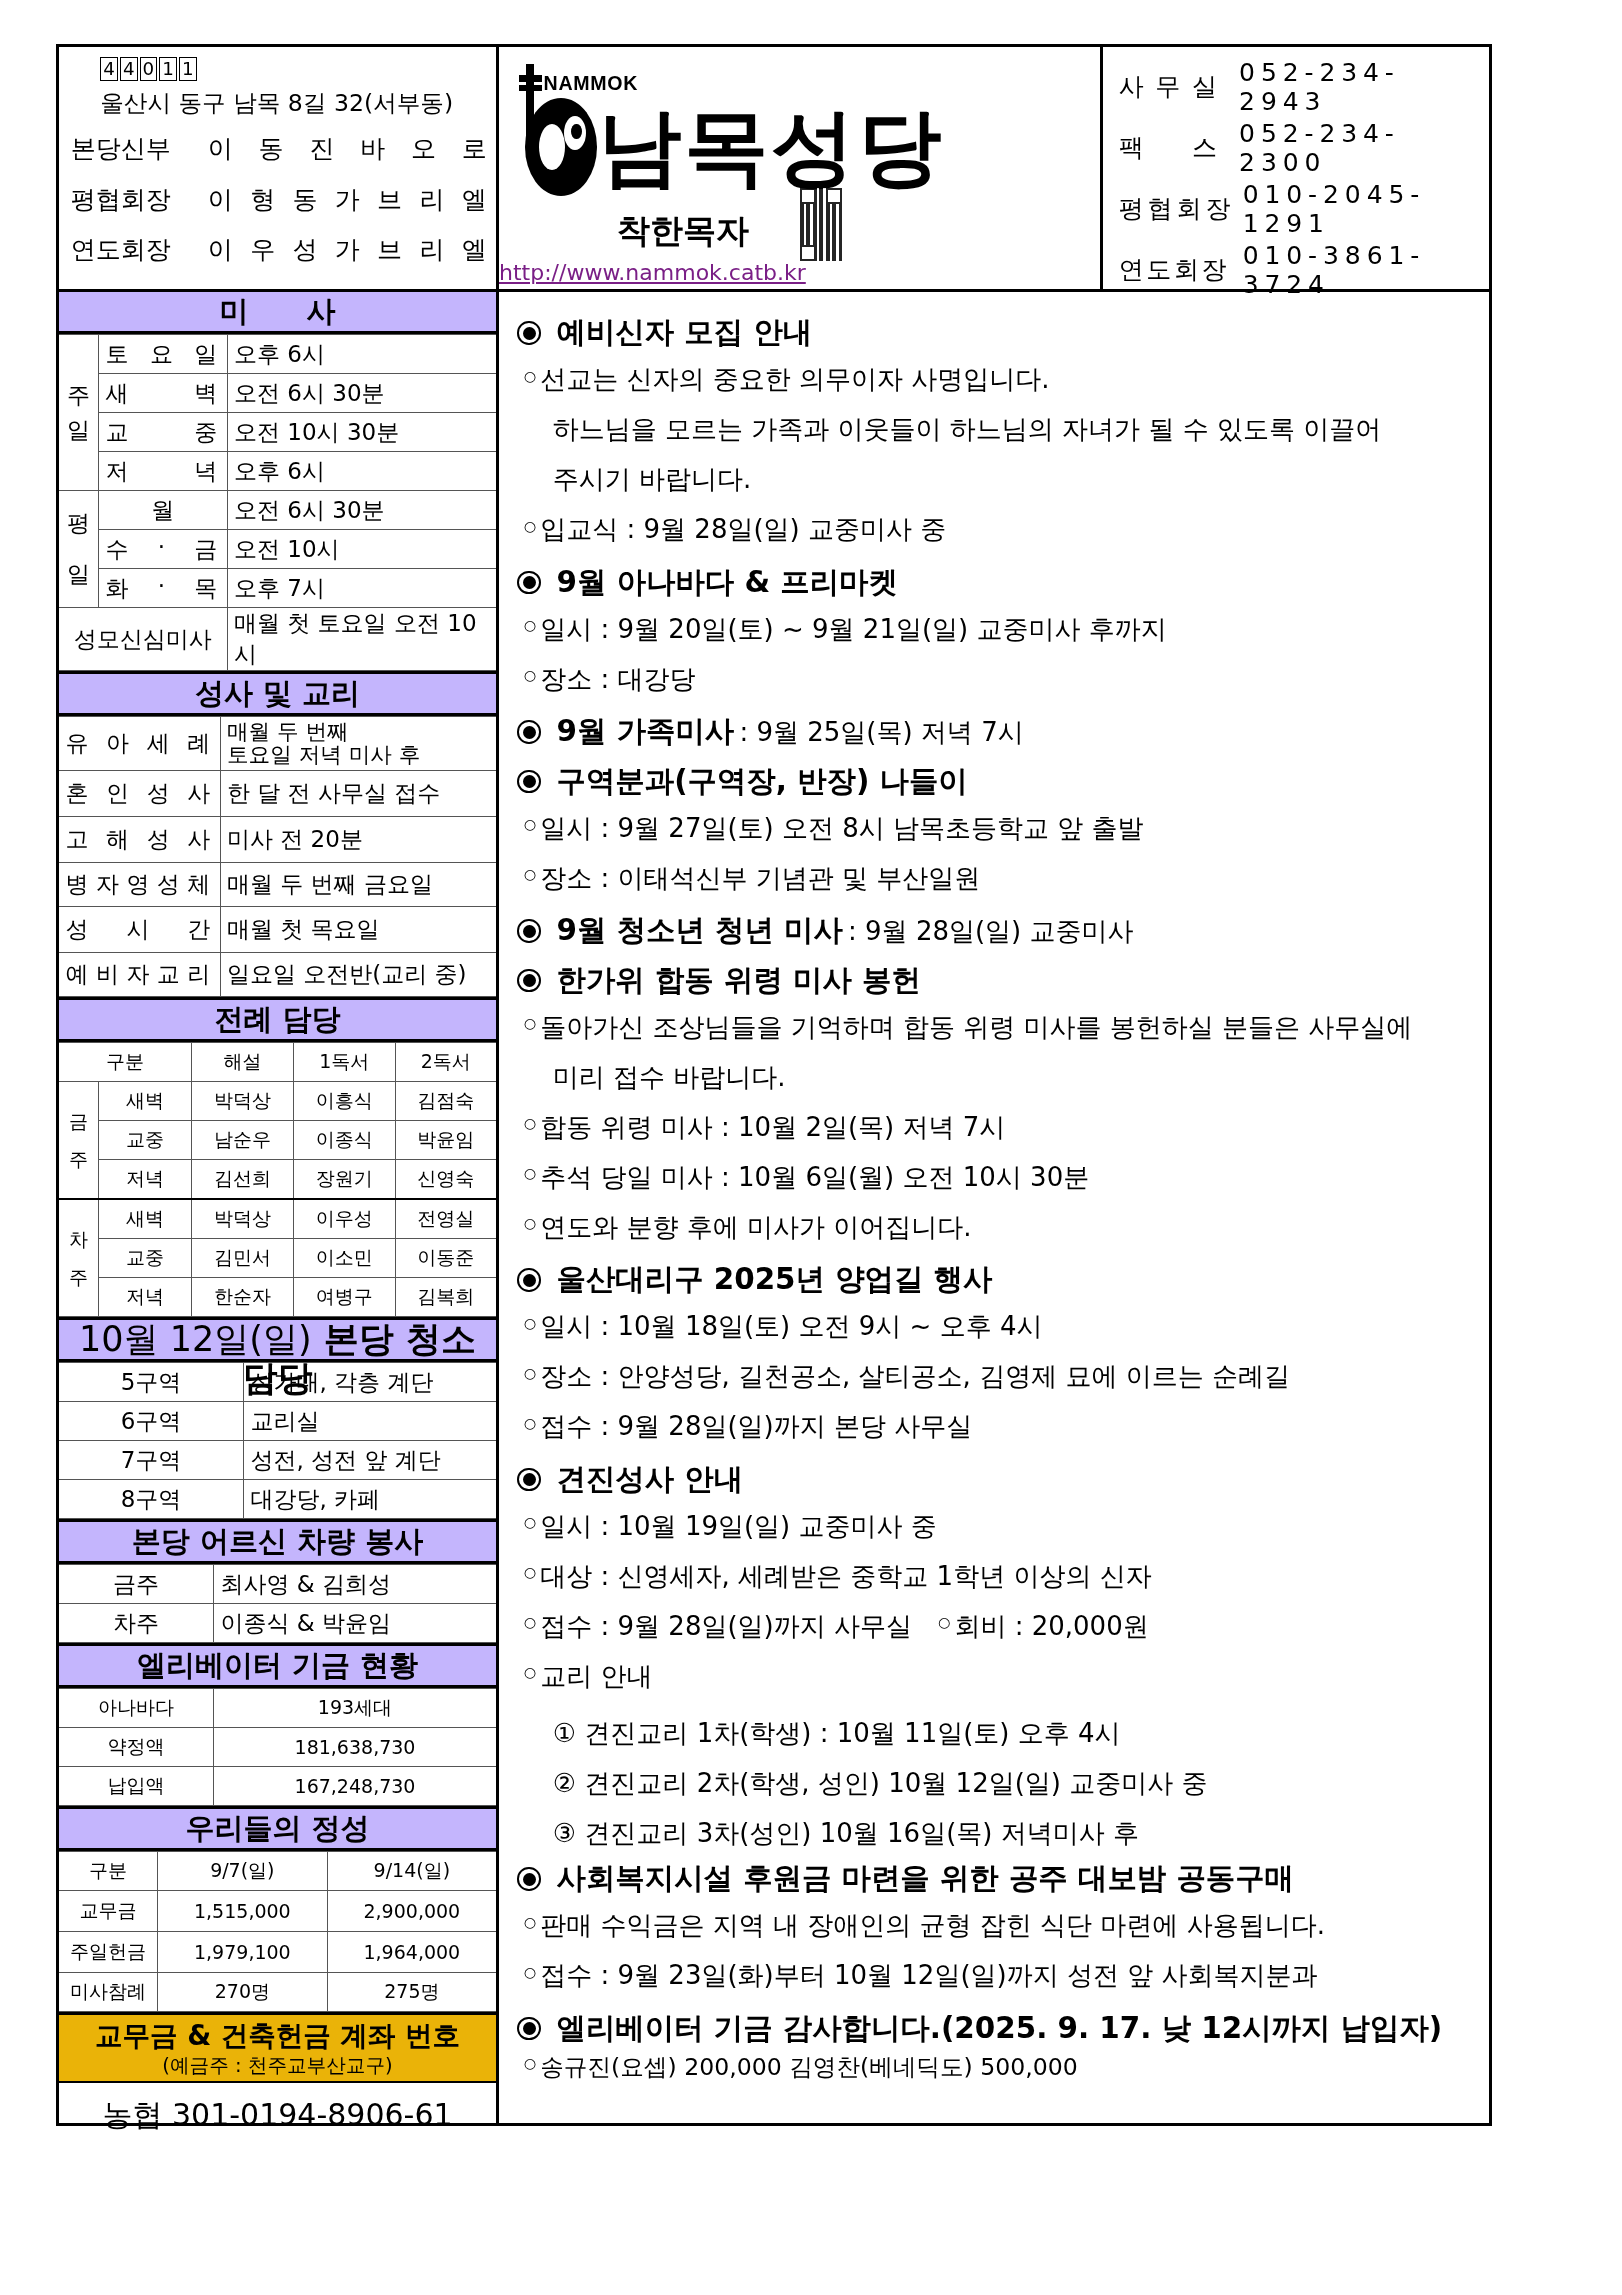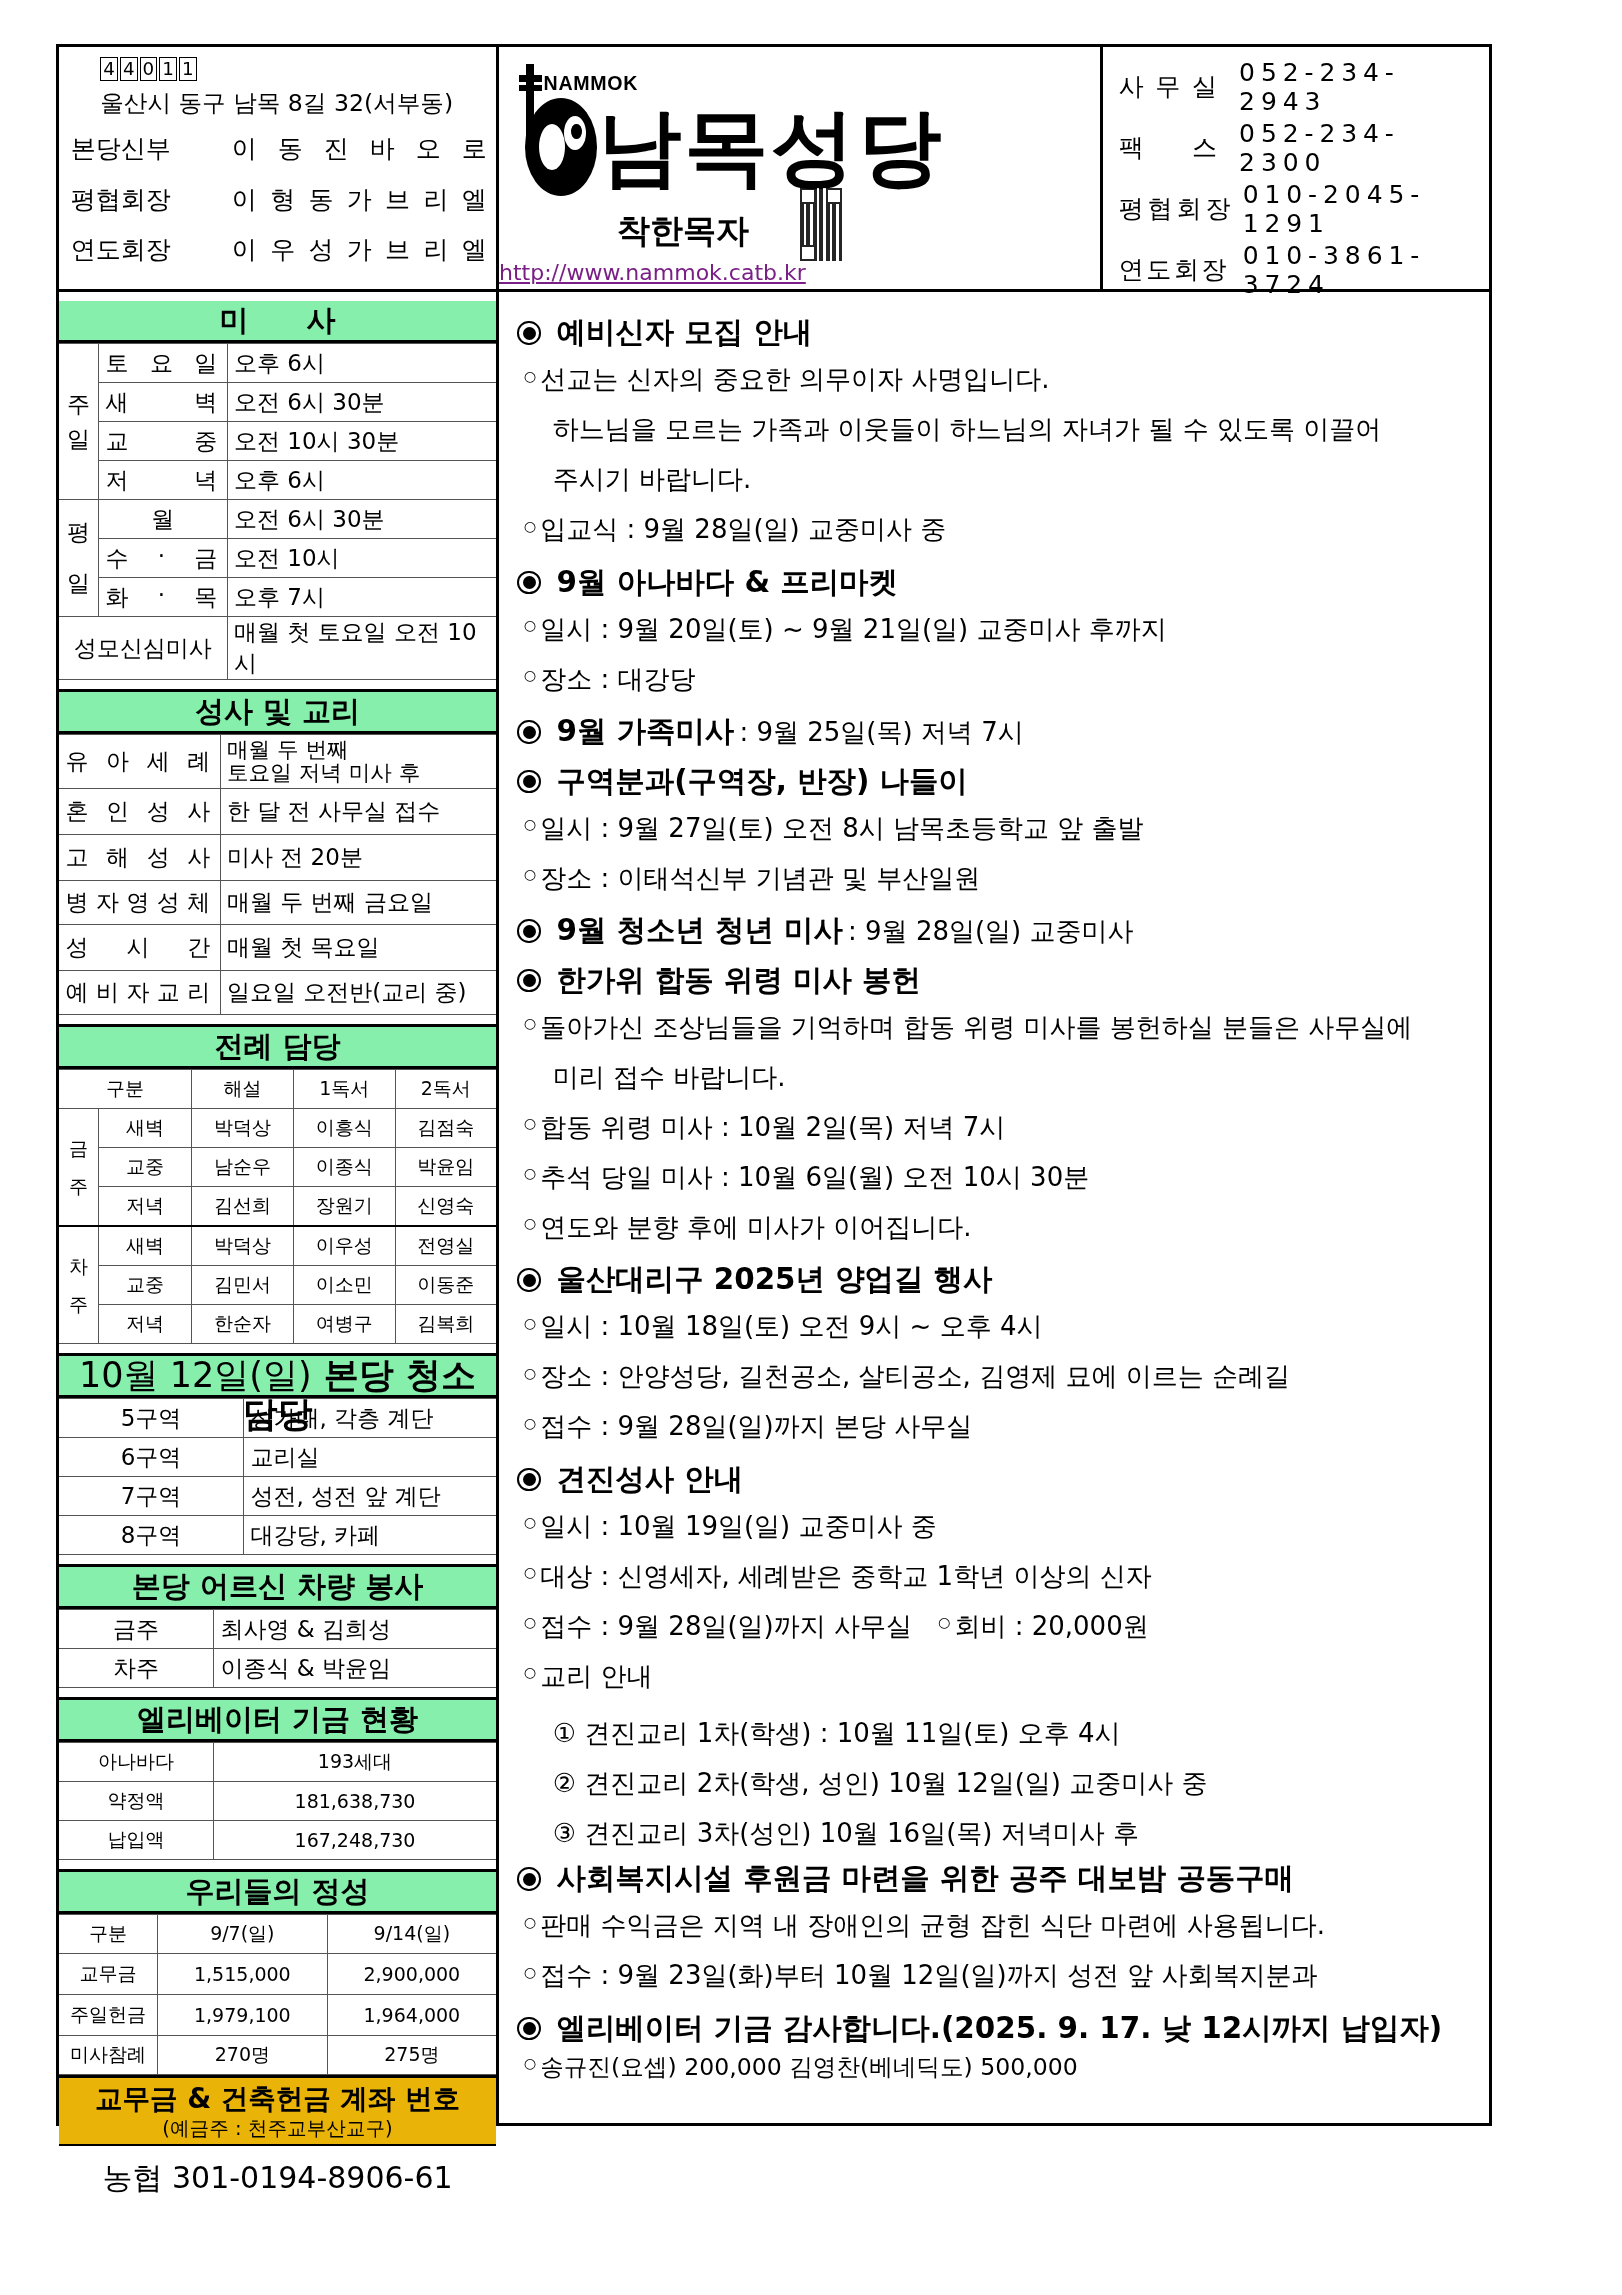--- a/index.html
+++ b/index.html
@@ -4,21 +4,21 @@
 <style>
   html, body { margin:0; padding:0; background:#ffffff; }
   body { width:1622px; height:2295px; position:relative; font-family:"DejaVu Sans", sans-serif; color:#000; }
   .frame { position:absolute; left:56px; top:44px; width:1436px; height:2082px; border:3.9px solid #000; box-sizing:border-box; }
   
   .hdr { position:absolute; left:0; top:0; width:100%; height:245px; border-bottom:3.3px solid #000; box-sizing:border-box; }
   .hdr-left { position:absolute; left:0; top:0; width:440px; height:100%; border-right:3.3px solid #000; box-sizing:border-box; padding:6.5px 9.2px 0 11.8px; }
   .zip { display:flex; gap:2px; margin-left:29.4px; margin-top:3.9px; }
   .zip span { display:inline-block; width:15.7px; height:22px; border:1.3px solid #000; font-size:18.3px; line-height:22px; text-align:center; }
   .addr { font-size:23.6px; margin-left:29.4px; margin-top:5.2px; letter-spacing:0px; }
-  .hl-row { display:flex; font-size:25px; margin-top:19.6px; height:31px; align-items:center;gap:24px; }
+  .hl-row { display:flex; font-size:25px; margin-top:19.6px; height:31px; align-items:center; }
   .hl-row .k { width:124px; }
   .hl-row .v { flex:1; display:flex; justify-content:space-between; padding-left:13px; }
   .hdr-mid { position:absolute; left:440px; top:0; width:604px; height:100%; border-right:3.3px solid #000; box-sizing:border-box; }
   .logo { position:absolute; left:19.6px; top:11.8px; width:563px; height:137px; }
   .logo-nammok { position:absolute; left:25px; top:13px; font-family:"Liberation Sans", sans-serif; font-weight:bold; font-size:19.6px; letter-spacing:0.7px; }
   .logo-cross-v { position:absolute; left:7.9px; top:5.2px; width:7.9px; height:72px; background:#000; }
   .logo-cross-h { position:absolute; left:0; top:16.4px; width:23.6px; height:6.5px; background:#000; }
   .logo-cross-h2 { position:absolute; left:0; top:26px; width:23.6px; height:6.5px; background:#000; }
   .logo-circle { position:absolute; left:6.5px; top:39px; width:72px; height:98px; border-radius:50%; background:#000; }
   .logo-circle .in1 { position:absolute; left:14.4px; top:26px; width:26px; height:46px; border-radius:50%; background:#fff; }
@@ -31,21 +31,21 @@
       #000; opacity:0.85; }
   .qr .fp { position:absolute; width:11.8px; height:11.8px; border:2.6px solid #000; background:#fff; }
   .url { position:absolute; left:0; width:100%; top:213px; font-size:22px; color:#7a1f86; text-decoration:underline; }
   .hdr-right { position:absolute; left:1044px; top:0; right:0; height:100%; padding:9.2px 10.5px 0 15.7px; box-sizing:border-box; }
   .ct-row { display:flex; font-size:25px; height:61px; align-items:center; letter-spacing:2.6px; }
   .ct-row .k { width:124px; display:flex; justify-content:space-between; padding-right:19.6px; box-sizing:border-box; }
   .ct-row .v { letter-spacing:5.9px; }
   
   .leftcol { position:absolute; left:0; top:245px; width:440px; bottom:0; border-right:3.3px solid #000; box-sizing:border-box; }
   .rightcol { position:absolute; left:440px; top:245px; right:0; bottom:0; padding:13px 19.6px 0 11.8px; box-sizing:border-box; }
-  .sec-h { background:#86efac; border-bottom:3.3px solid #000; border-top:3.3px solid #000; font-weight:bold; font-size:29px; text-align:center; height:39px; line-height:39px; box-sizing:content-box;margin-top:9px; }
+  .sec-h { background:#c4b5fd; border-bottom:3.3px solid #000; border-top:3.3px solid #000; font-weight:bold; font-size:29px; text-align:center; height:39px; line-height:39px; box-sizing:content-box; }
   .sec-h.first { border-top:none; }
   table.t { width:100%; border-collapse:collapse; font-size:23px; }
   table.t td { border:1.3px solid #555; padding:0 0 0 6.5px; height:38px; }
   table.t tr td:first-child { border-left:none; }
   table.t tr td:last-child { border-right:none; }
   .c { text-align:center; padding:0 !important; }
   .sp { display:flex; justify-content:space-between; padding-right:9.2px; }
   .vtext { text-align:center; padding:0 !important; width:39px; line-height:1.5; }
   .t2 td { font-size:19px;margin-top:19px; }
   

